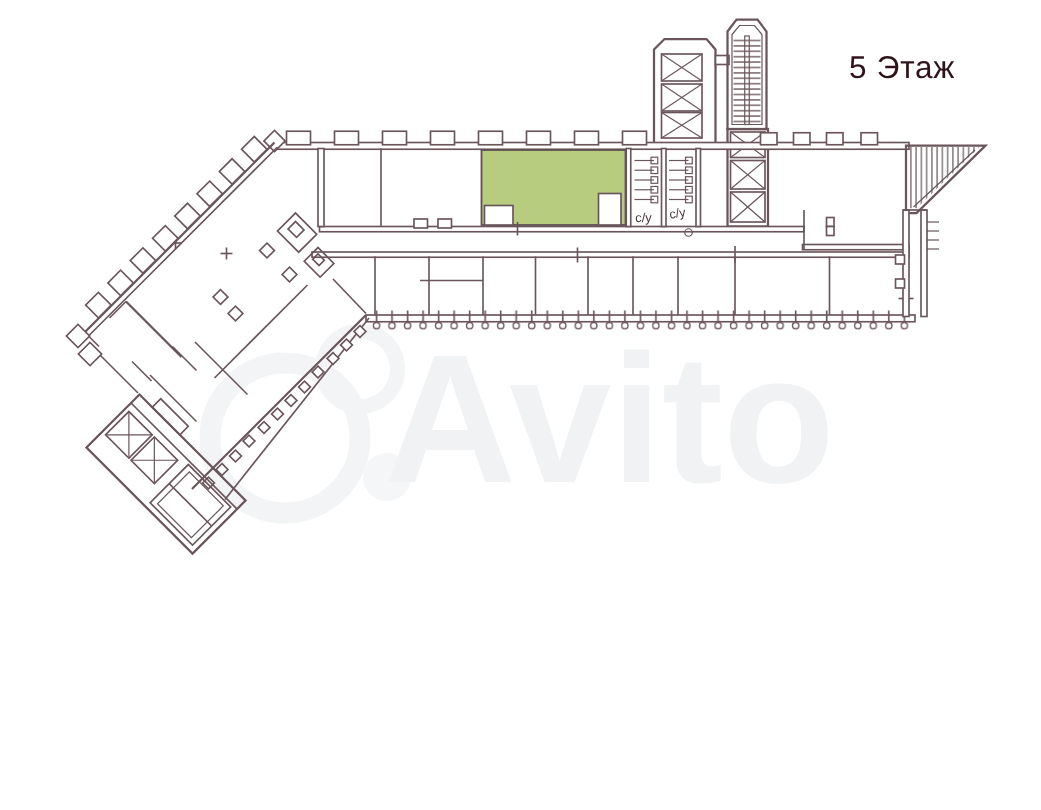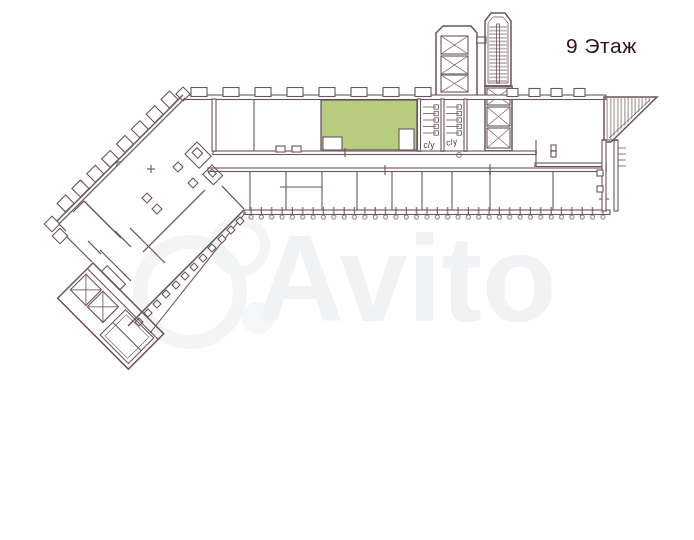--- a/index.html
+++ b/index.html
@@ -263,14 +263,14 @@
         <line class="thin" x1="3" y1="35" x2="25" y2="13"></line>
       <rect class="w" x="27" y="13" width="22" height="22"></rect>
       <line class="thin" x1="27" y1="13" x2="49" y2="35"></line>
         <line class="thin" x1="27" y1="35" x2="49" y2="13"></line>
       <rect class="w" x="56" y="10" width="40" height="36"></rect>
       <rect x="60" y="13" width="32" height="30" fill="url(#vv)" class="thin"></rect>
       <line class="w" x1="56" y1="28" x2="96" y2="28"></line>
     </g>
   </svg>
 
-  <div id="floor-title">9 Этаж</div>
+  <div id="floor-title">5 Этаж</div>
 </div>
 
 </body></html>

